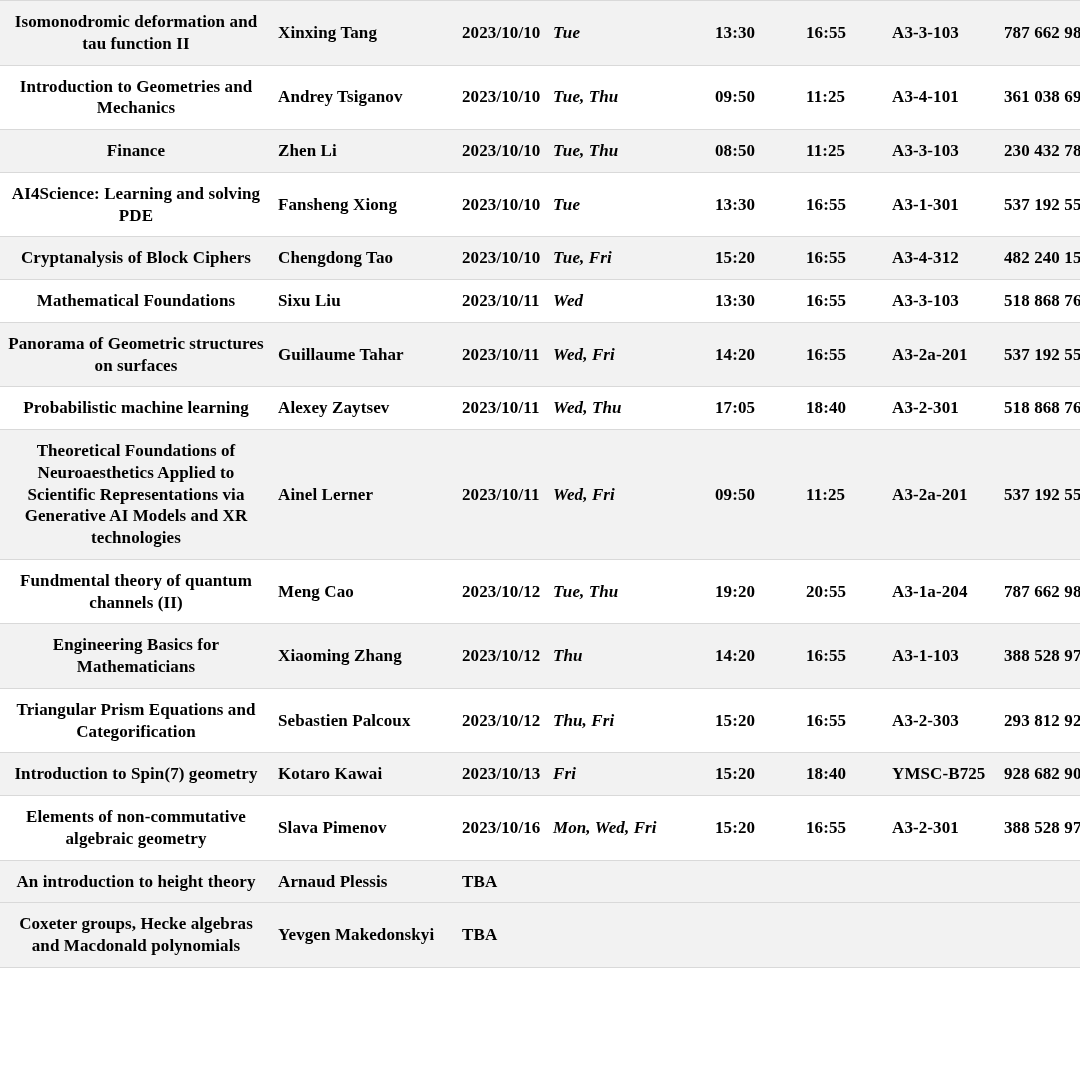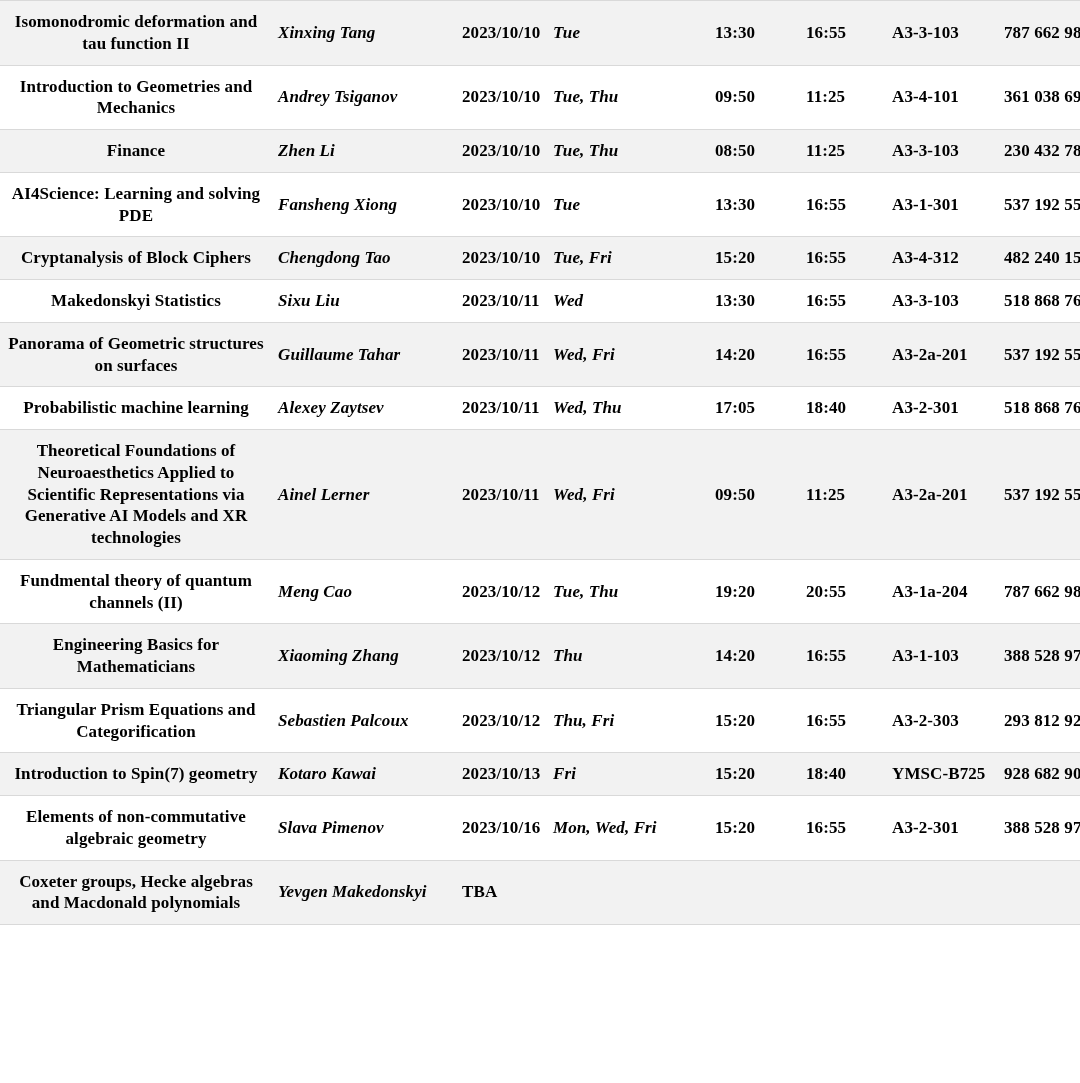--- a/index.html
+++ b/index.html
@@ -37,21 +37,21 @@
   col.c-title    { width: 272px; }
   col.c-lecturer { width: 184px; }
   col.c-date     { width: 91px;  }
   col.c-days     { width: 162px; }
   col.c-start    { width: 91px;  }
   col.c-end      { width: 86px;  }
   col.c-room     { width: 112px; }
   col.c-id       { width: 82px;  }
 
   td.title    { padding-left: 5px; text-align: center; }
-  td.lecturer { padding-left: 4px; font-style: italic; }
+  td.lecturer { padding-left: 4px; }
   td.date     { padding-left: 2px; white-space: nowrap; }
   td.days     { padding-left: 2px; font-style: italic; }
   td.start    { padding-left: 2px; margin-top: 20px; }
   td.end      { padding-left: 2px; }
   td.room     { padding-left: 2px; white-space: nowrap; }
   td.id       { padding-left: 2px; white-space: nowrap; }
 </style>
 </head>
 <body>
 
@@ -111,21 +111,21 @@
         <td class="title">Cryptanalysis of Block Ciphers</td>
         <td class="lecturer">Chengdong Tao</td>
         <td class="date">2023/10/10</td>
         <td class="days">Tue, Fri</td>
         <td class="start">15:20</td>
         <td class="end">16:55</td>
         <td class="room">A3-4-312</td>
         <td class="id">482 240 1589</td>
       </tr>
       <tr class="plain">
-        <td class="title">Makedonskyi Statistics</td>
+        <td class="title">Mathematical Foundations</td>
         <td class="lecturer">Sixu Liu</td>
         <td class="date">2023/10/11</td>
         <td class="days">Wed</td>
         <td class="start">13:30</td>
         <td class="end">16:55</td>
         <td class="room">A3-3-103</td>
         <td class="id">518 868 7656</td>
       </tr>
       <tr class="shade">
         <td class="title">Panorama of Geometric structures on surfaces</td>
@@ -201,20 +201,30 @@
         <td class="title">Elements of non-commutative algebraic geometry</td>
         <td class="lecturer">Slava Pimenov</td>
         <td class="date">2023/10/16</td>
         <td class="days">Mon, Wed, Fri</td>
         <td class="start">15:20</td>
         <td class="end">16:55</td>
         <td class="room">A3-2-301</td>
         <td class="id">388 528 9728</td>
       </tr>
       <tr class="shade">
+        <td class="title">An introduction to height theory</td>
+        <td class="lecturer">Arnaud Plessis</td>
+        <td class="date">TBA</td>
+        <td class="days"></td>
+        <td class="start"></td>
+        <td class="end"></td>
+        <td class="room"></td>
+        <td class="id"></td>
+      </tr>
+      <tr class="shade">
         <td class="title">Coxeter groups, Hecke algebras and Macdonald polynomials</td>
         <td class="lecturer">Yevgen Makedonskyi</td>
         <td class="date">TBA</td>
         <td class="days"></td>
         <td class="start"></td>
         <td class="end"></td>
         <td class="room"></td>
         <td class="id"></td>
       </tr>
     </tbody>

